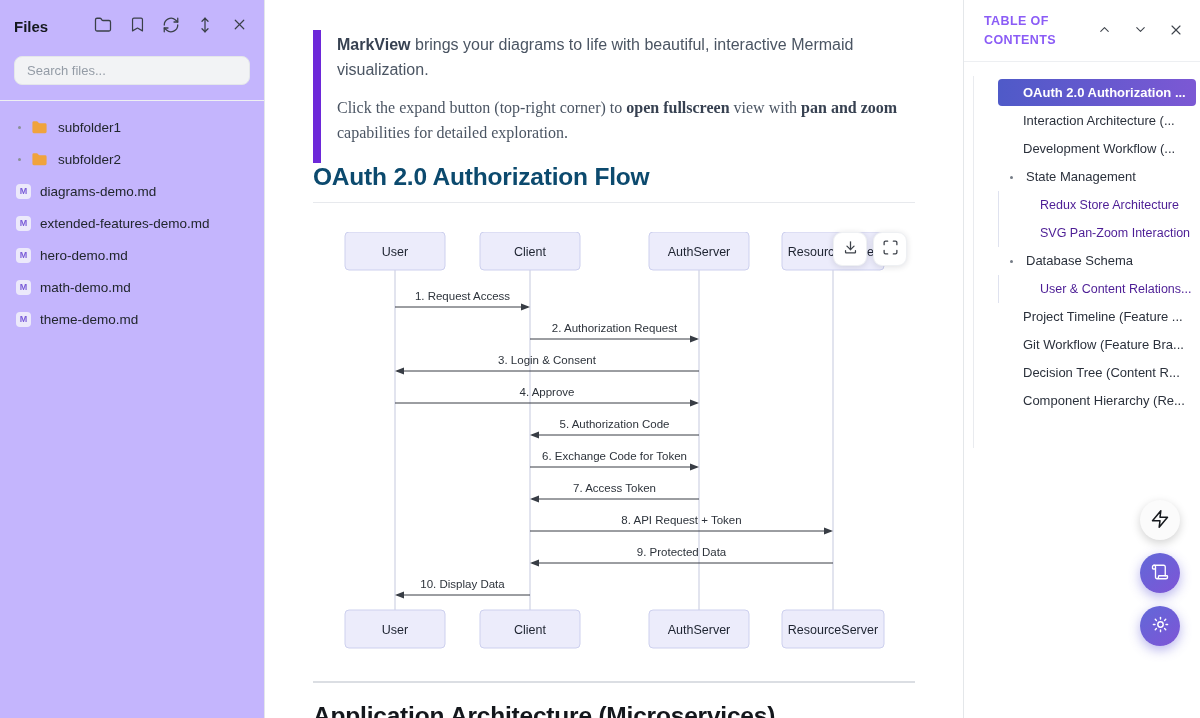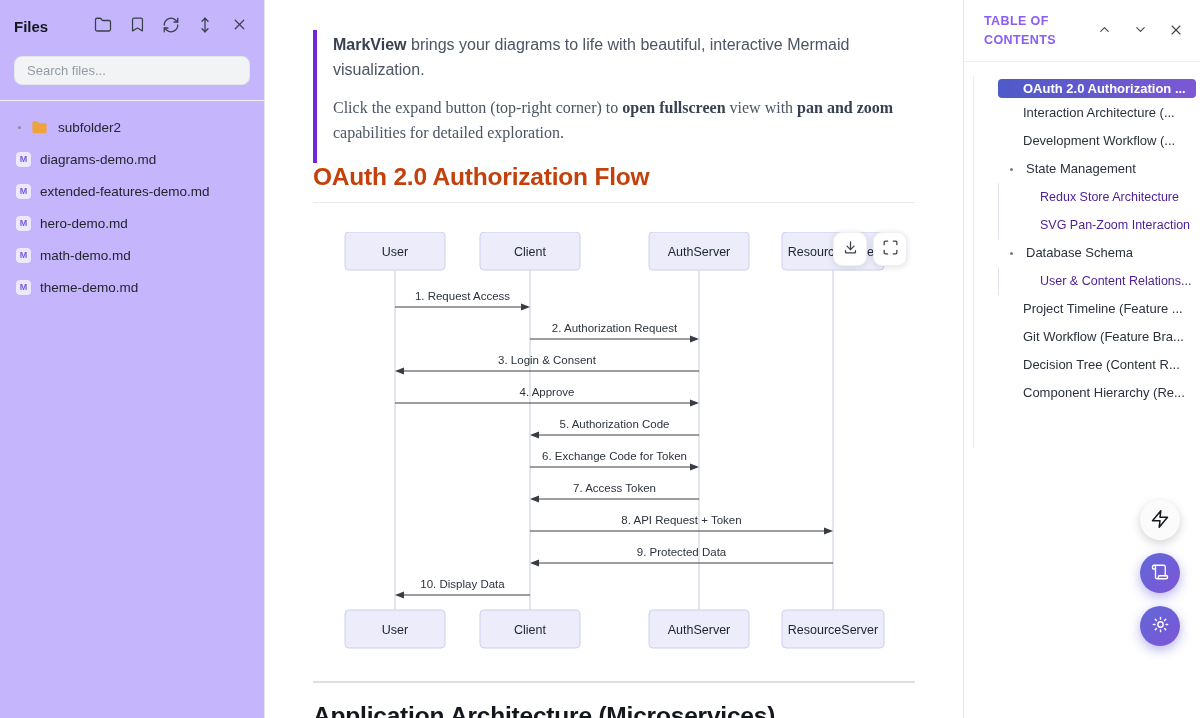--- a/index.html
+++ b/index.html
@@ -26,27 +26,27 @@
   .file-row{display:flex;align-items:center;height:32px;padding:0 6px;border-radius:6px;cursor:pointer;}
   .file-row .f-label{font-size:13.5px;color:#21262d;white-space:nowrap;overflow:hidden;}
   .twisty{width:3px;height:3px;border-radius:50%;background:#8a9098;margin:0 9px 0 4px;flex:0 0 auto;}
   .f-icon{width:18px;height:18px;margin-right:10px;display:flex;align-items:center;justify-content:center;flex:0 0 auto;}
   .md-badge{
     width:15px;height:15px;border-radius:4px;background:#ece9fb;color:#7a5cd8;font-size:9px;font-weight:700;
     display:flex;align-items:center;justify-content:center;margin:0 9px 0 2px;flex:0 0 auto;
   }
   
   .content{flex:1 1 auto;position:relative;background:#fff;overflow:hidden;}
-  .intro-quote{position:absolute;top:30px;left:48px;right:48px;border-left:4px solid #6d28d9;padding:2px 0 2px 16px;margin:0;}
+  .intro-quote{position:absolute;top:30px;left:48px;right:48px;border-left:8px solid #6d28d9;padding:2px 0 2px 16px;margin:0;}
   .intro-quote p{font-size:16px;line-height:25px;color:#4b5563;margin:0 0 13px;}
   .intro-quote p:last-child{margin-bottom:16px;font-family:Liberation Serif, serif;}
   .intro-quote strong{color:#374151;font-weight:700;}
   .doc-h2{
     position:absolute;top:162px;left:48px;right:48px;margin:0;font-size:24.5px;line-height:30px;
-    font-weight:700;color:#c2410c;letter-spacing:-0.2px;padding-bottom:10px;border-bottom:1px solid #e7e9ed;
+    font-weight:700;color:#0c4a6e;letter-spacing:-0.2px;padding-bottom:10px;border-bottom:1px solid #e7e9ed;
   }
   .diagram{position:absolute;top:232px;left:48px;width:602px;height:418px;}
   .diagram-toolbar{position:absolute;top:0;right:8px;display:flex;gap:6px;z-index:3;}
   .dbtn{
     width:34px;height:34px;background:#fff;border:1px solid #eef0f3;border-radius:9px;cursor:pointer;
     box-shadow:0 1px 6px rgba(25,30,50,.14);display:flex;align-items:center;justify-content:center;padding:0;
   }
   .dbtn svg{stroke:#3c4149;fill:none;stroke-width:1.8;stroke-linecap:round;stroke-linejoin:round;}
   .doc-rule{position:absolute;top:681px;left:48px;right:48px;height:2px;background:#dbdee3;border:none;margin:0;}
   .doc-h2-partial{
@@ -61,21 +61,21 @@
   .toc-body{position:relative;padding:17px 6px 18px 34px;}
   .toc-body::before{content:"";position:absolute;left:9px;top:14px;height:372px;width:1px;background:#e9ebef;}
   .toc-item{display:flex;align-items:center;height:28px;cursor:pointer;position:relative;white-space:nowrap;overflow:hidden;}
   .toc-item.l1{padding-left:25px;font-size:13px;font-weight:500;color:#2b313c;}
   .toc-item.l1.has-dot{padding-left:28px;}
   .toc-item.l1 .dot{position:absolute;left:12px;top:13px;width:3px;height:3px;border-radius:50%;background:#757c86;}
   .toc-item.l2{padding-left:42px;font-size:12.5px;font-weight:400;color:#4c1d95;}
   .toc-item.l2::before{content:"";position:absolute;left:0;top:0;bottom:0;width:1px;background:#dfe2ef;}
   .toc-item.active{
     background:linear-gradient(90deg,#4f5ac8 0%,#7c58d4 100%);
-    border-radius:4px;color:#fff;font-weight:700;height:19px;margin:0 -2px 1px 0;
+    border-radius:4px;color:#fff;font-weight:700;height:27px;margin:0 -2px 1px 0;
   }
   
   .fabs{position:absolute;top:500px;right:20px;display:flex;flex-direction:column;gap:13px;z-index:5;}
   .fab{width:40px;height:40px;border-radius:50%;border:none;cursor:pointer;display:flex;align-items:center;justify-content:center;padding:0;}
   .fab svg{fill:none;stroke-width:1.8;stroke-linecap:round;stroke-linejoin:round;}
   .fab.light{background:#fbfbfb;box-shadow:0 3px 10px rgba(0,0,0,.18);}
   .fab.light svg{stroke:#15181d;}
   .fab.grad{background:linear-gradient(140deg,#6168d8 0%,#7e55d6 100%);box-shadow:0 4px 12px rgba(98,92,215,.45);}
   .fab.grad svg{stroke:#fff;}
 </style>
@@ -116,20 +116,29 @@
               <path d="M18 6 6 18"></path>
               <path d="m6 6 12 12"></path>
             </svg></span>
         </button>
     </div>
   </div>
   <div class="sb-search">
     <input type="text" placeholder="Search files..." style="">
   </div>
   <div class="sb-files">
+      <div class="file-row">
+        <span class="twisty"></span>
+        <span class="f-icon">
+          <svg width="17" height="17" viewBox="0 0 24 24">
+            <path fill="#f0a33c" stroke="none" d="M20 20a2 2 0 0 0 2-2V8a2 2 0 0 0-2-2h-7.9a2 2 0 0 1-1.69-.9L9.6 3.9A2 2 0 0 0 7.93 3H4a2 2 0 0 0-2 2v13a2 2 0 0 0 2 2Z"></path>
+          </svg>
+        </span>
+        <span class="f-label">subfolder1</span>
+      </div>
       <div class="file-row">
         <span class="twisty"></span>
         <span class="f-icon">
           <svg width="17" height="17" viewBox="0 0 24 24">
             <path fill="#f0a33c" stroke="none" d="M20 20a2 2 0 0 0 2-2V8a2 2 0 0 0-2-2h-7.9a2 2 0 0 1-1.69-.9L9.6 3.9A2 2 0 0 0 7.93 3H4a2 2 0 0 0-2 2v13a2 2 0 0 0 2 2Z"></path>
           </svg>
         </span>
         <span class="f-label">subfolder2</span>
       </div>
       <div class="file-row">

